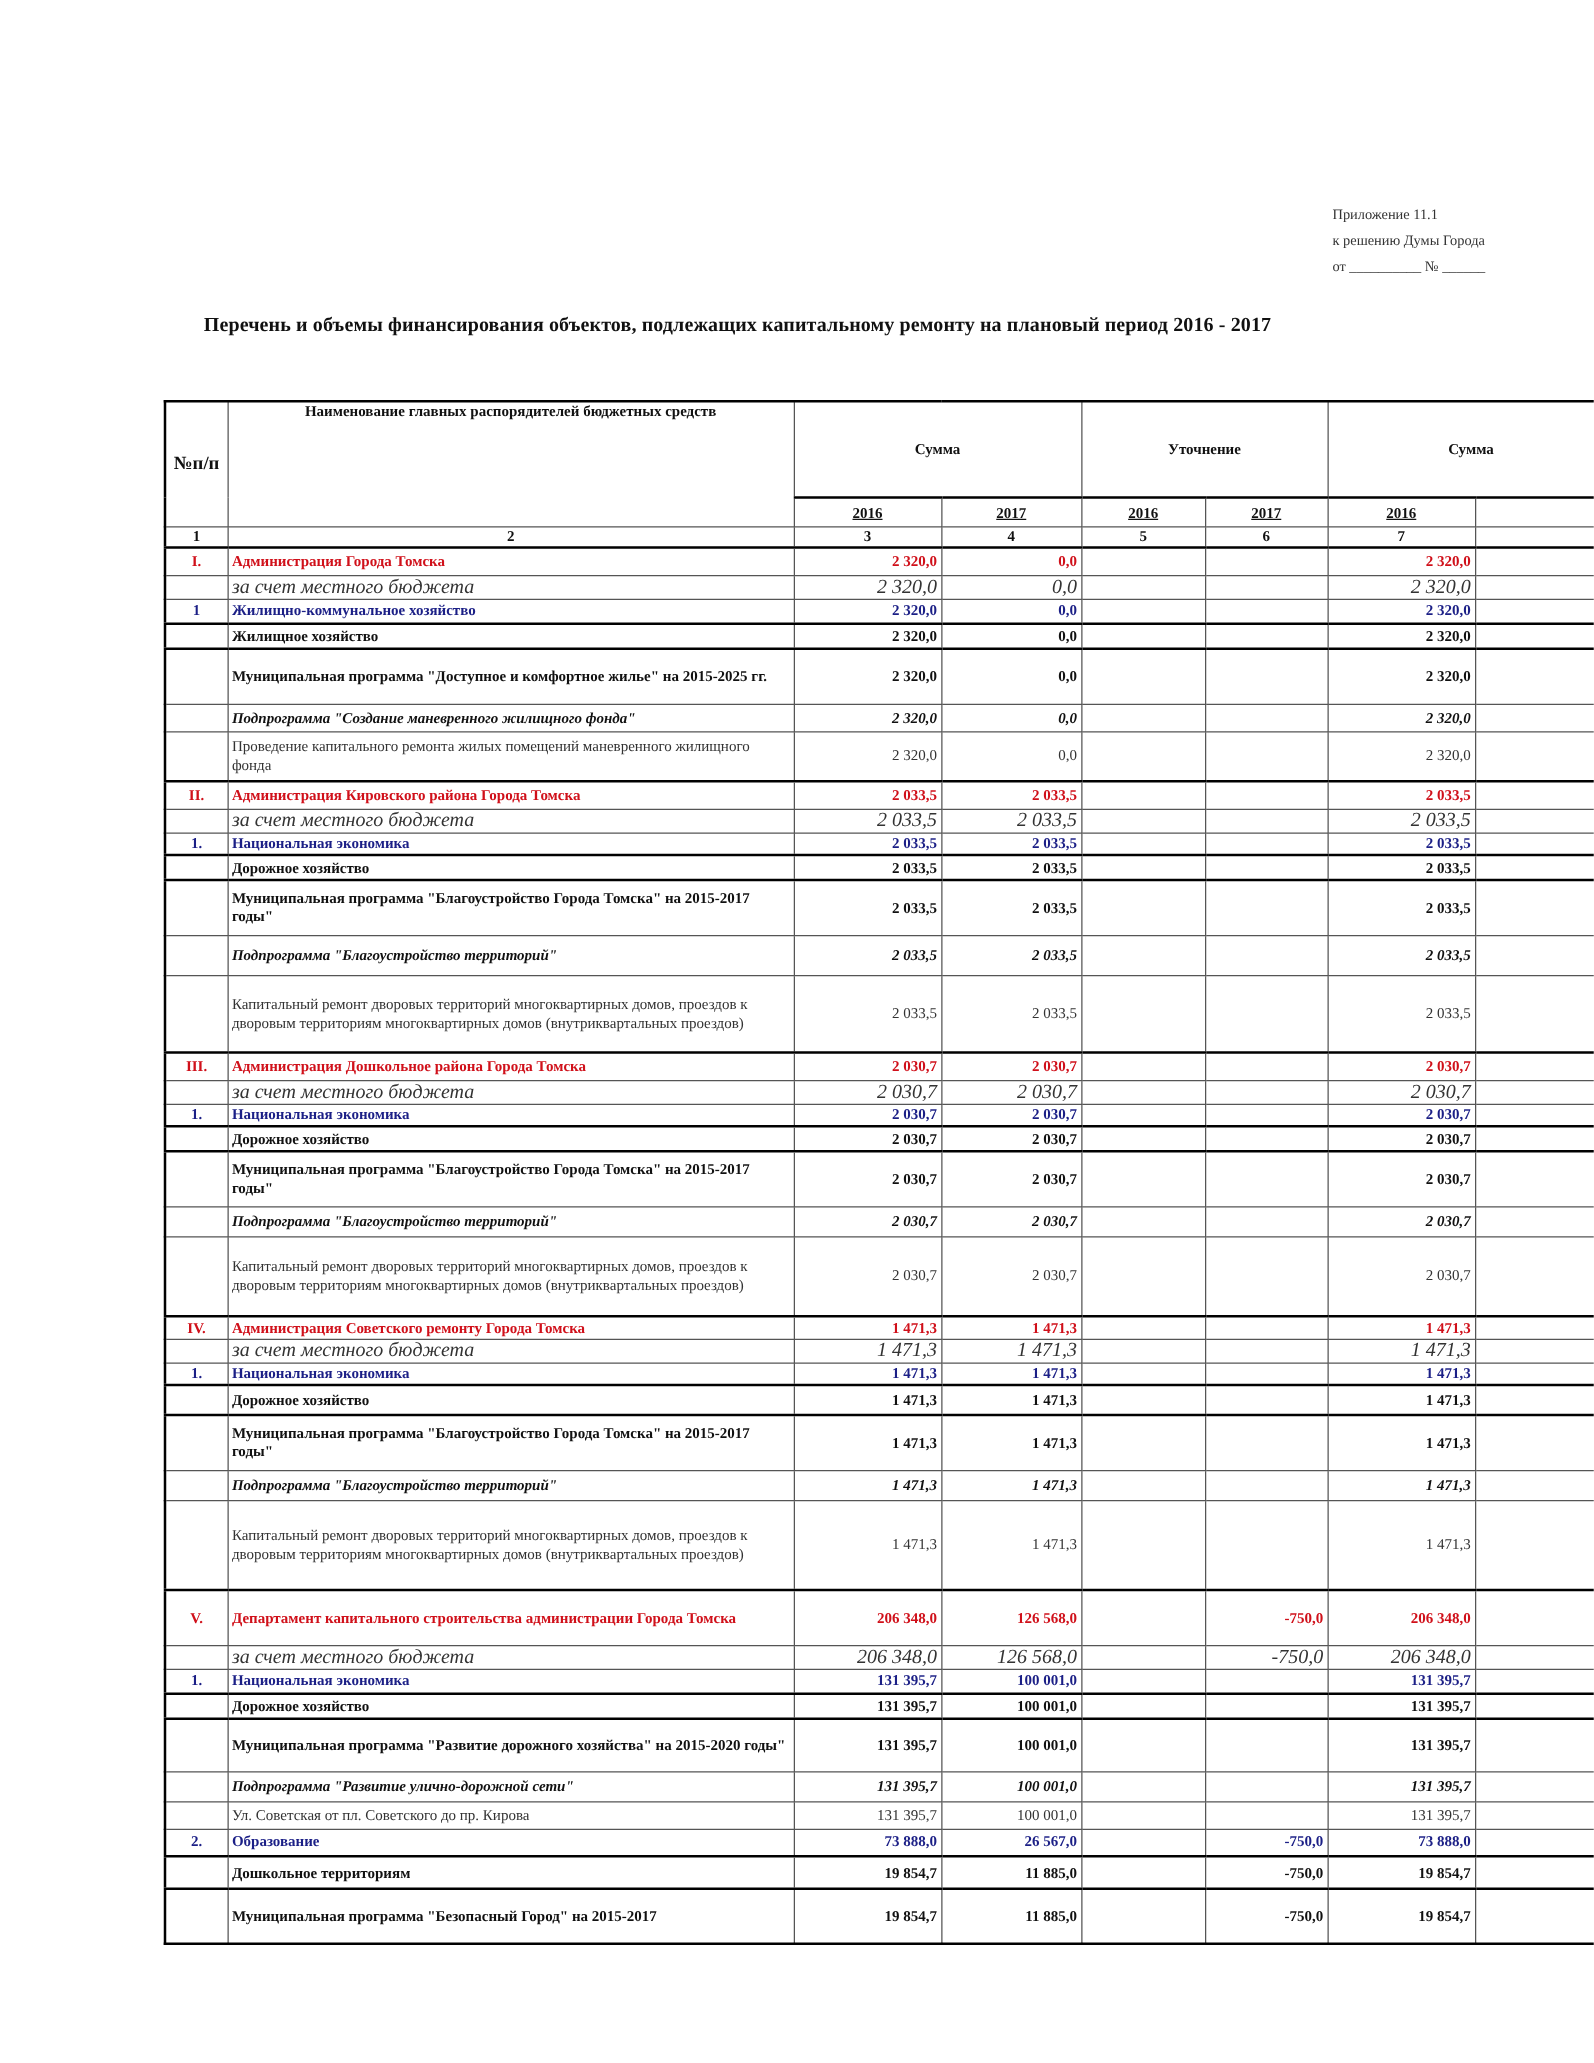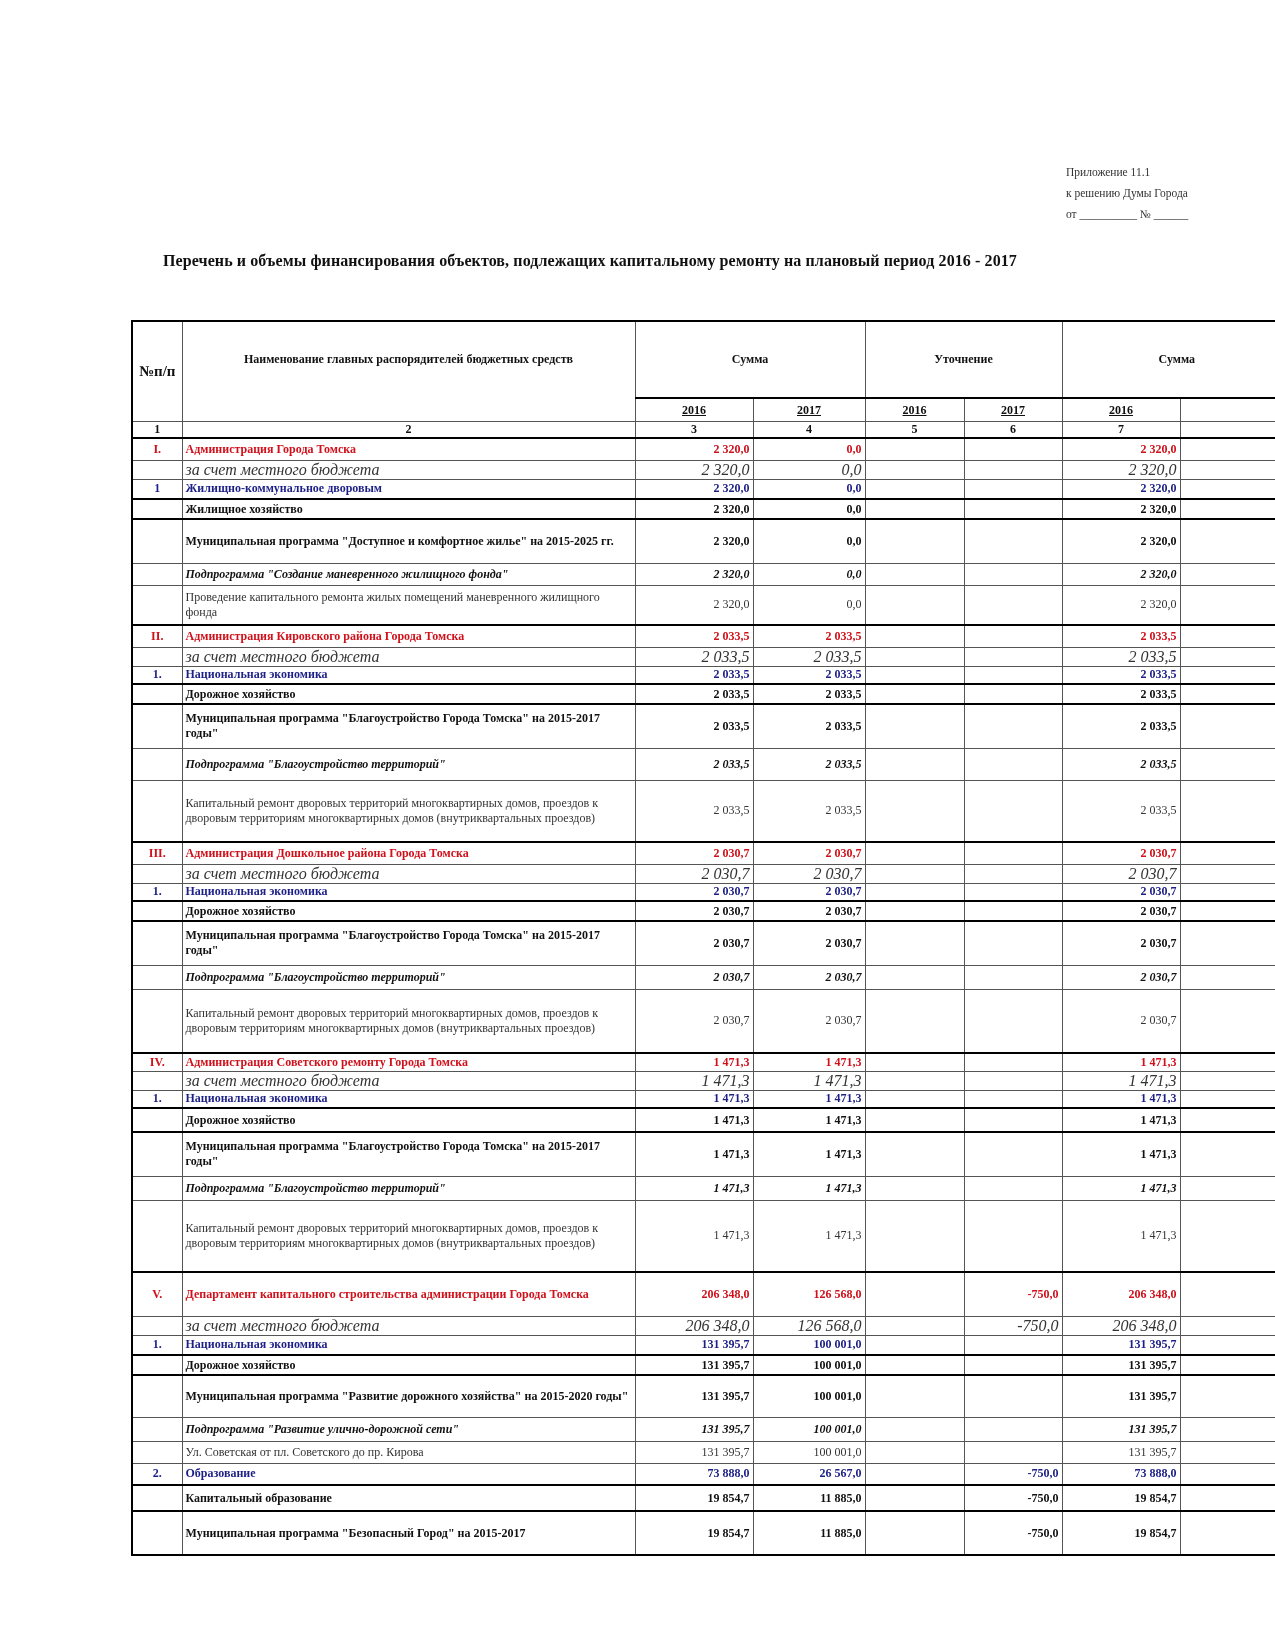--- a/index.html
+++ b/index.html
@@ -42,21 +42,21 @@
       <col style="width:118px">
       <col style="width:112px">
     <col style="width:99px">
       <col style="width:98px">
       <col style="width:118px">
       <col style="width:112px">
   </colgroup>
   <thead>
     <tr class="h-main">
       <th rowspan="2" style="font-size:15px">№п/п</th>
-      <th rowspan="2" style="vertical-align:top;padding-top:30px">Наименование главных распорядителей бюджетных средств</th>
+      <th rowspan="2" style="vertical-align:top;">Наименование главных распорядителей бюджетных средств</th>
       <th colspan="2">Сумма</th>
       <th colspan="2">Уточнение</th>
       <th colspan="2">Сумма</th>
     </tr>
     <tr>
       <th class="h-year">2016</th>
       <th class="h-year">2017</th>
       <th class="h-year">2016</th>
       <th class="h-year">2017</th>
       <th class="h-year">2016</th>
@@ -89,21 +89,21 @@
         <td>за счет местного бюджета</td>
         <td class="num">2 320,0</td>
         <td class="num">0,0</td>
         <td class="num"></td>
         <td class="num"></td>
         <td class="num">2 320,0</td>
         <td class="num"></td>
       </tr>
       <tr class="blue" style="height: 20px;">
         <td class="no">1</td>
-        <td>Жилищно-коммунальное дворовым</td>
+        <td>Жилищно-коммунальное хозяйство</td>
         <td class="num">2 320,0</td>
         <td class="num">0,0</td>
         <td class="num"></td>
         <td class="num"></td>
         <td class="num">2 320,0</td>
         <td class="num"></td>
       </tr>
       <tr class="bold thick" style="height: 20px;">
         <td class="no"></td>
         <td>Жилищное хозяйство</td>
@@ -429,21 +429,21 @@
         <td>Образование</td>
         <td class="num">73 888,0</td>
         <td class="num">26 567,0</td>
         <td class="num"></td>
         <td class="num">-750,0</td>
         <td class="num">73 888,0</td>
         <td class="num"></td>
       </tr>
       <tr class="bold thick" style="height: 26px;">
         <td class="no"></td>
-        <td>Капитальный образование</td>
+        <td>Дошкольное территориям</td>
         <td class="num">19 854,7</td>
         <td class="num">11 885,0</td>
         <td class="num"></td>
         <td class="num">-750,0</td>
         <td class="num">19 854,7</td>
         <td class="num"></td>
       </tr>
       <tr class="bold thick" style="height: 44px;">
         <td class="no"></td>
         <td>Муниципальная программа "Безопасный Город" на 2015-2017</td>

